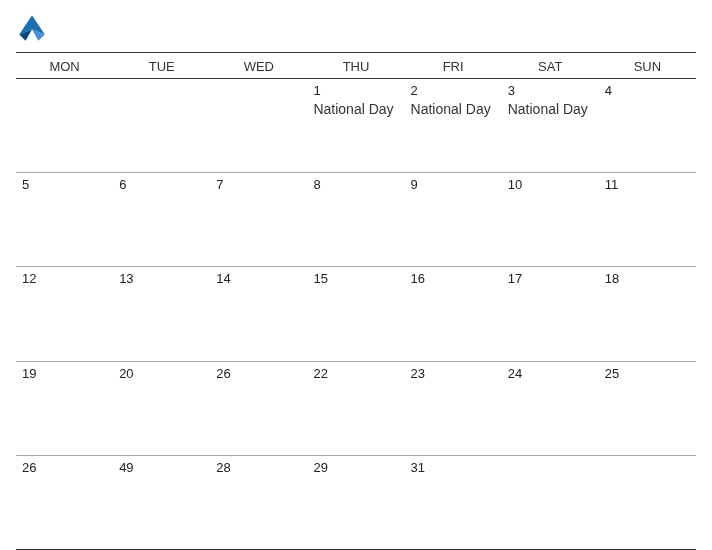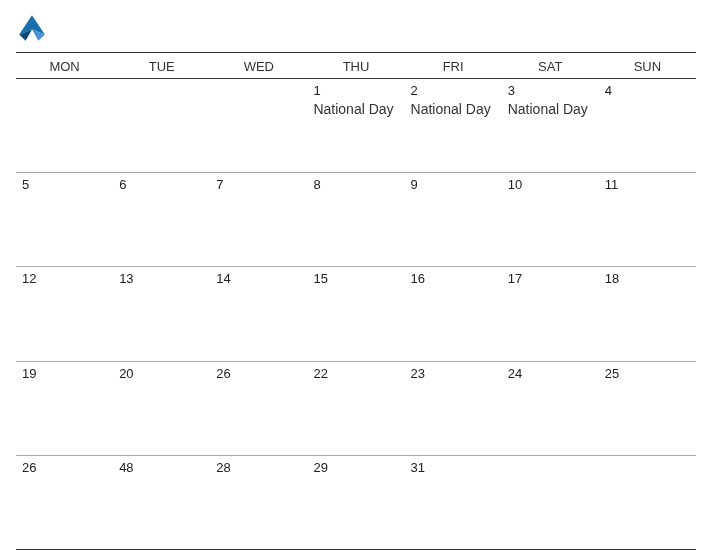--- a/index.html
+++ b/index.html
@@ -235,21 +235,21 @@
           </div>
           <div class="day-cell">
             <span class="day-number">25</span>
           </div>
         </div>
         <div class="week-row">
           <div class="day-cell">
             <span class="day-number">26</span>
           </div>
           <div class="day-cell">
-            <span class="day-number">48</span>
+            <span class="day-number">49</span>
           </div>
           <div class="day-cell">
             <span class="day-number">28</span>
           </div>
           <div class="day-cell">
             <span class="day-number">29</span>
           </div>
           <div class="day-cell">
             <span class="day-number">31</span>
           </div>

